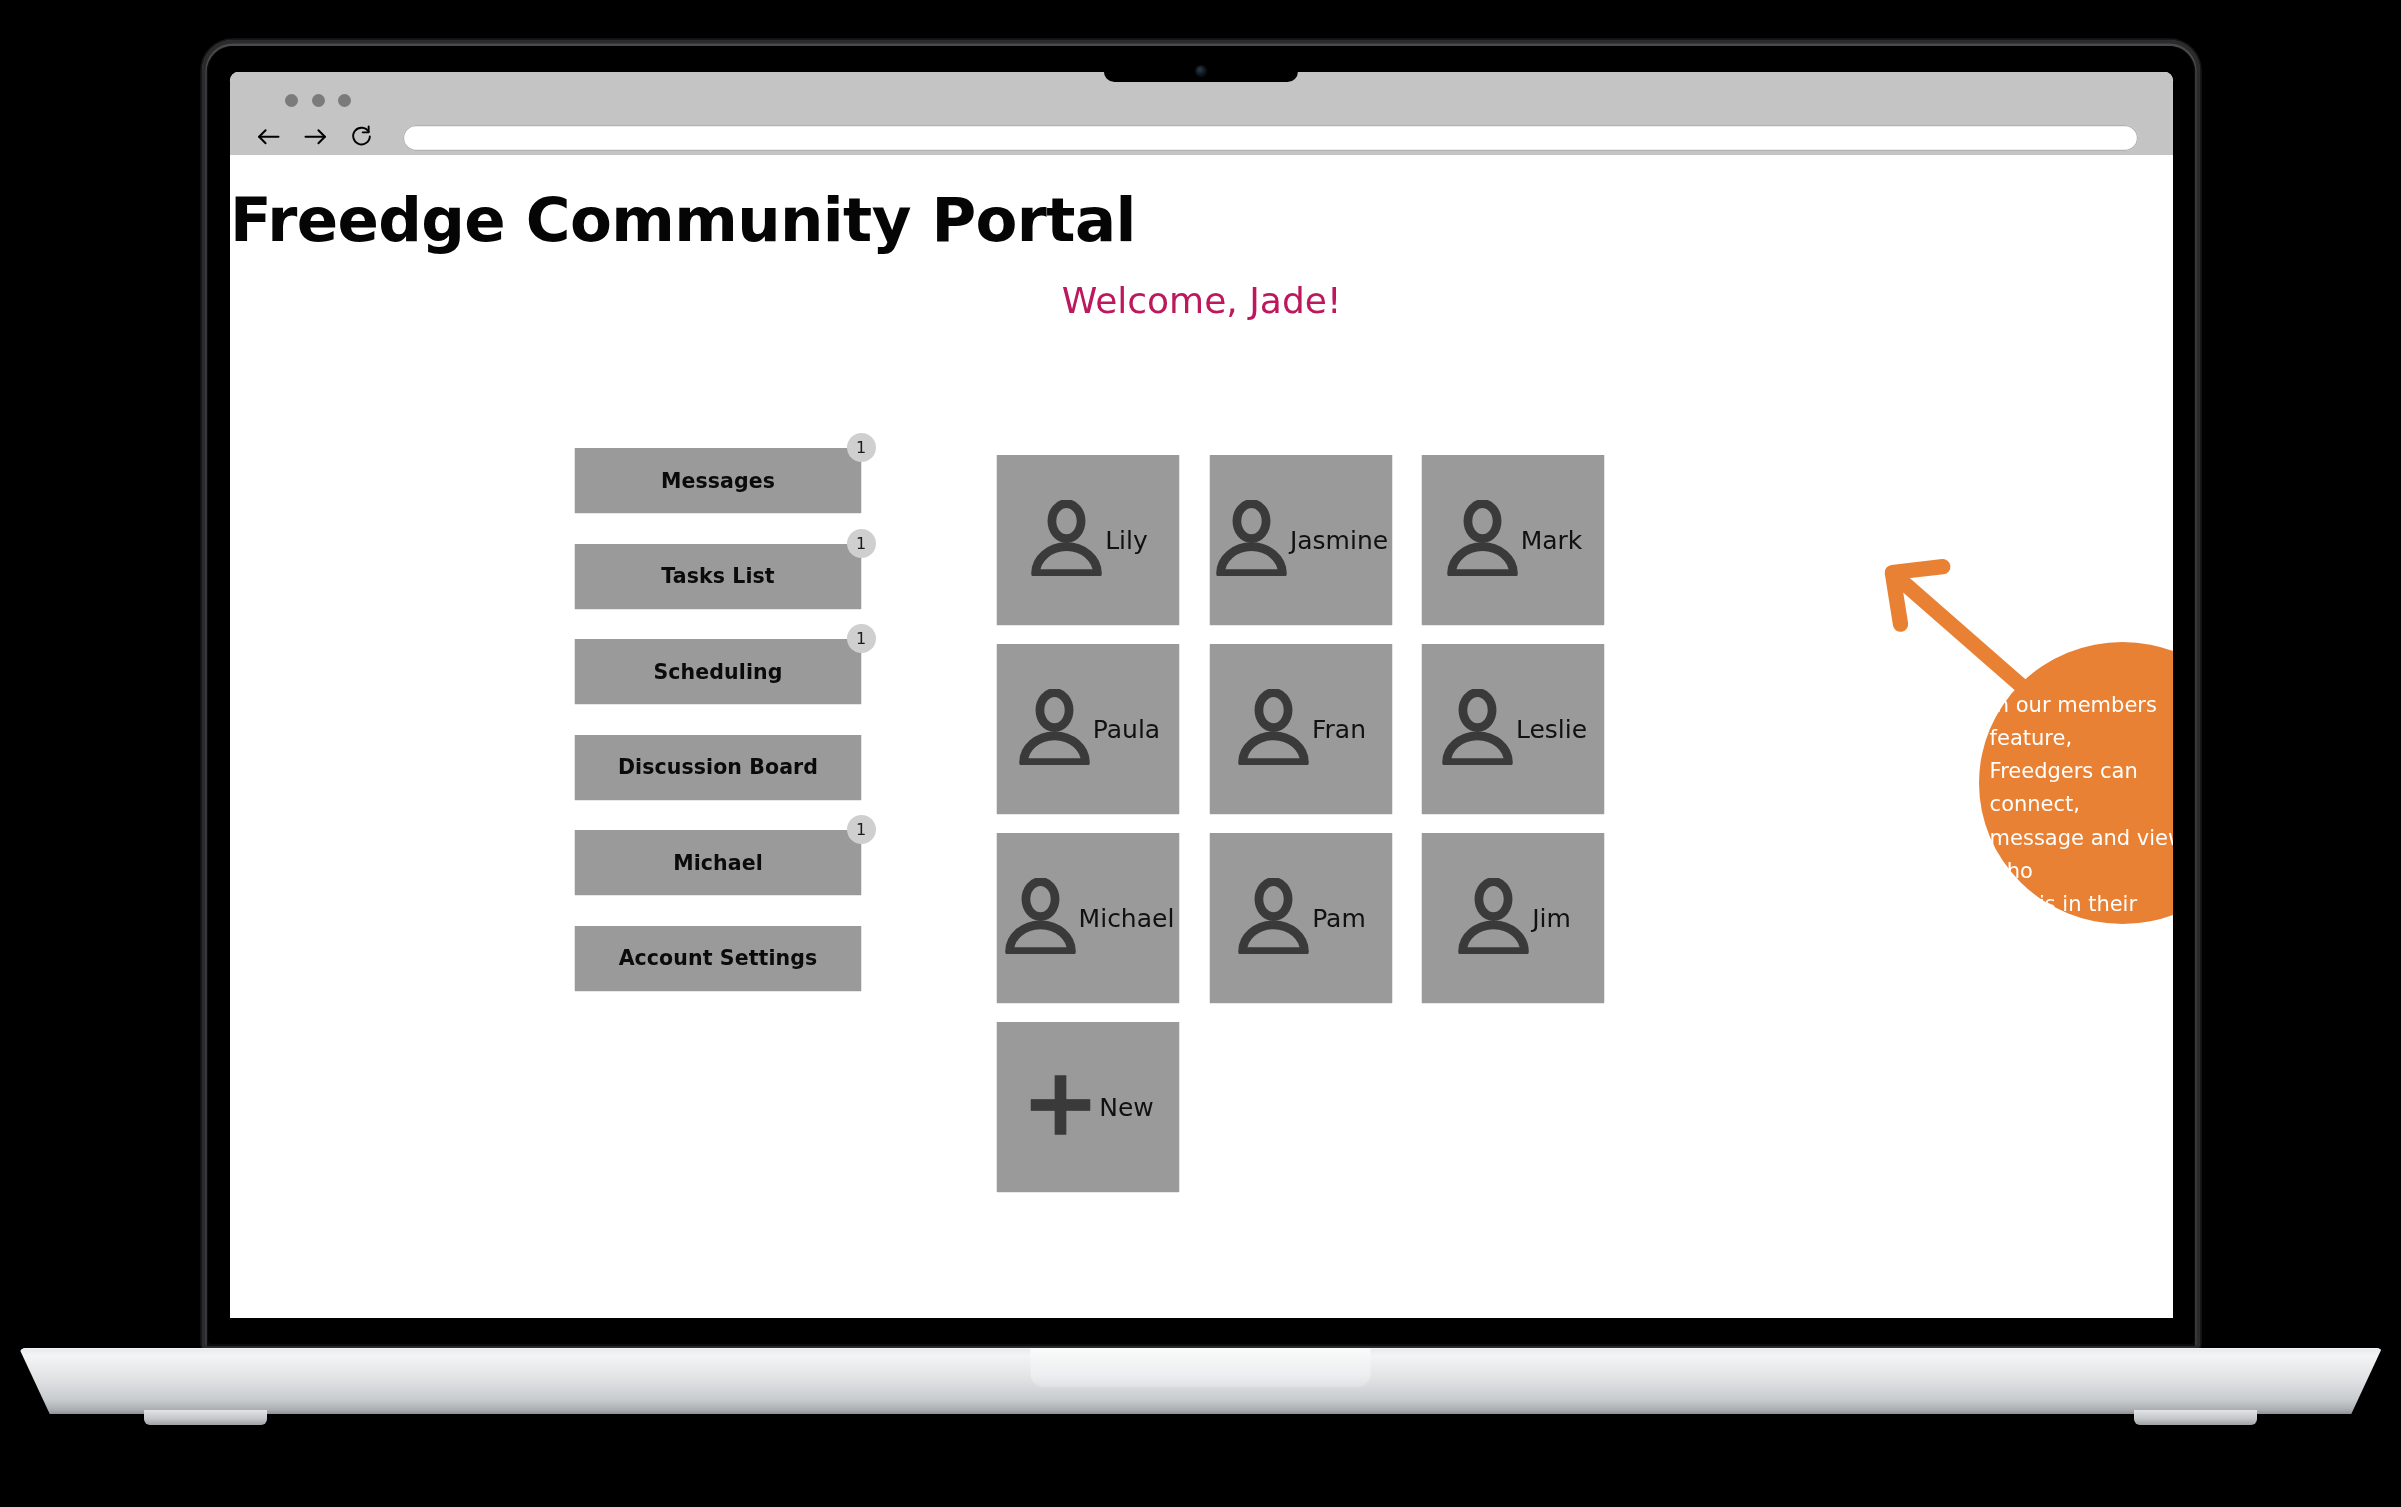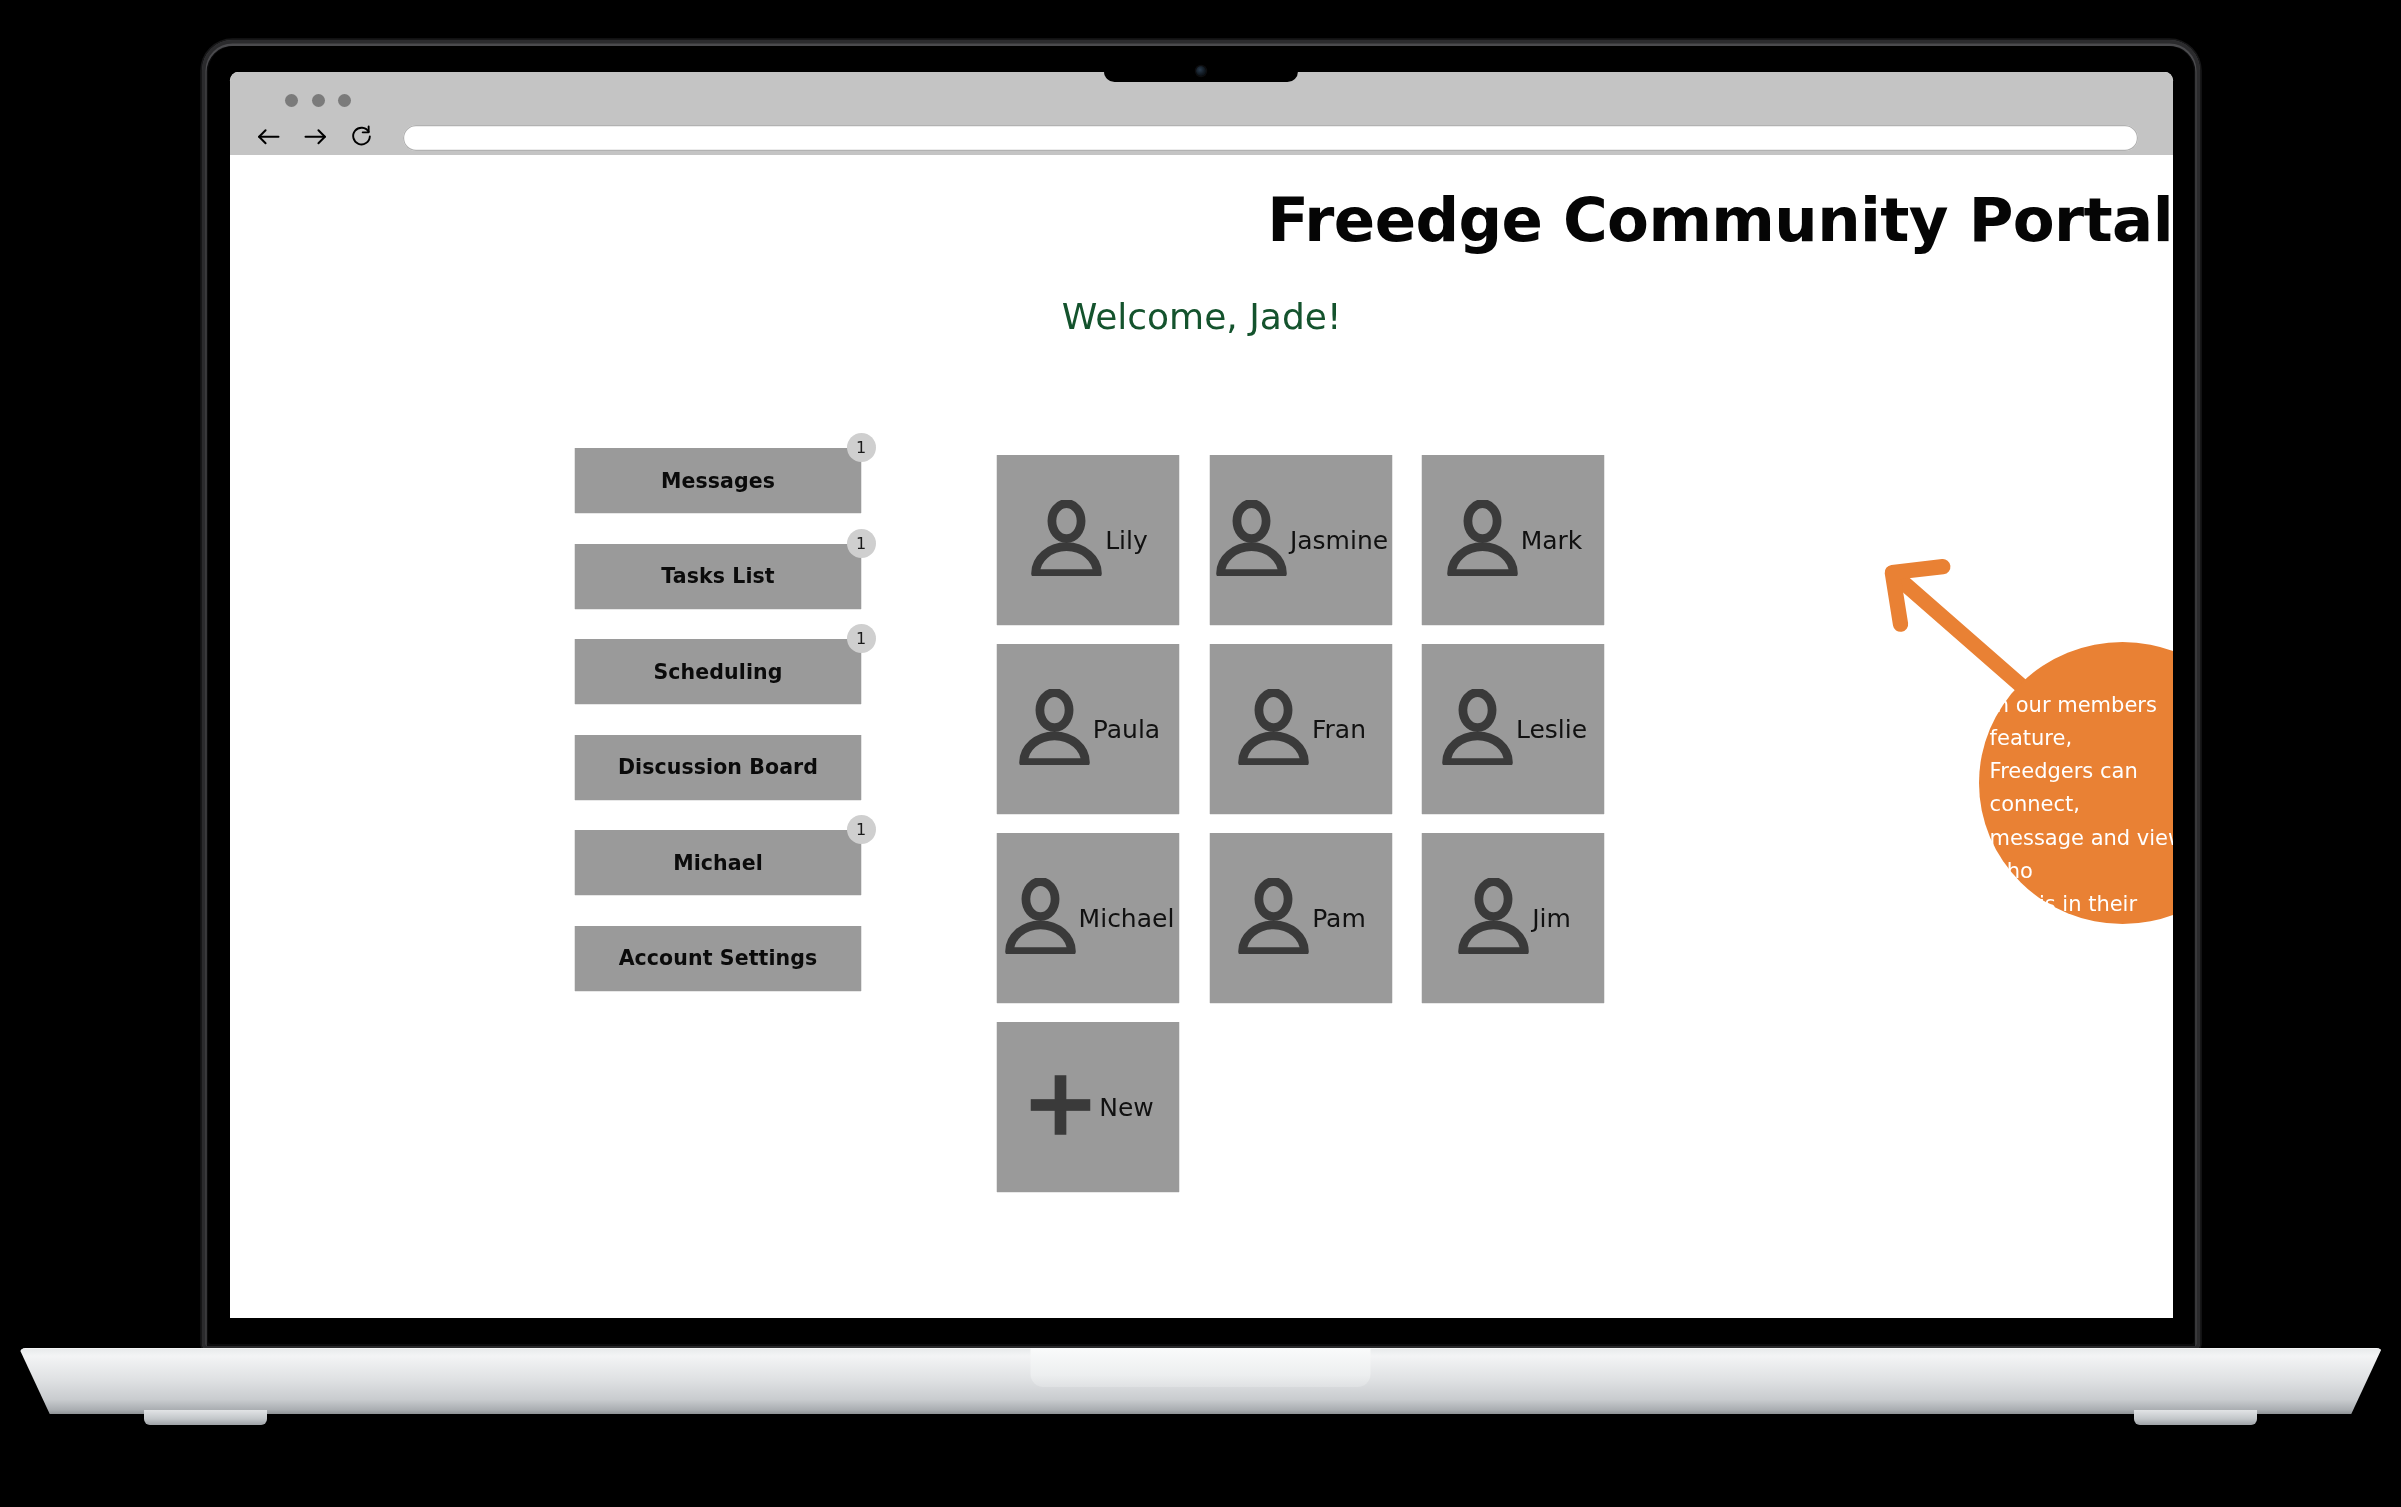--- a/index.html
+++ b/index.html
@@ -164,35 +164,35 @@
   #page-content {
     position: relative;
     width: 100%;
     height: calc(100% - 83px);
     background: #ffffff;
     overflow: hidden;
   }
   #page-title {
     margin: 0;
     padding-top: 29px;
-    text-align: right;
+    text-align: left;
     font-family: "DejaVu Sans", sans-serif;
     font-size: 61px;
     font-weight: 900;
     letter-spacing: -0.6px;
     color: #050505;
   }
   #welcome-text {
-    margin: 16px;
+    margin: 0;
     padding-top: 25px;
     text-align: center;
     font-family: "DejaVu Sans", sans-serif;
     font-size: 36px;
     font-weight: 400;
-    color: #14532d;
+    color: #be185d;
   }
 
   
   #portal-body {
     position: absolute;
     left: 0;
     top: 293px;
     width: 100%;
   }
   #sidebar-nav {

